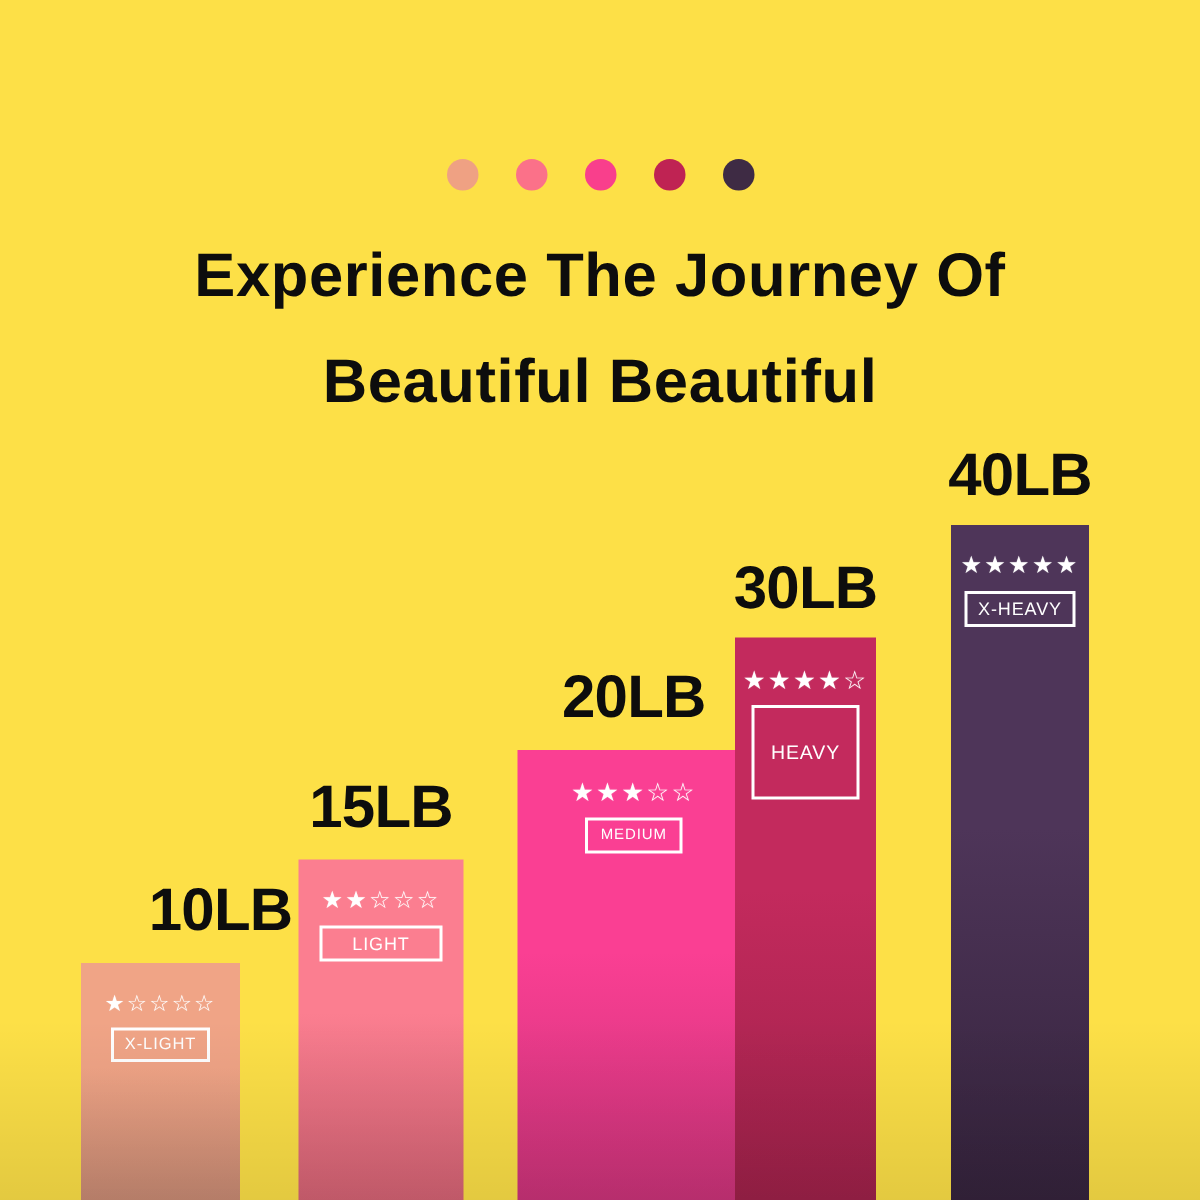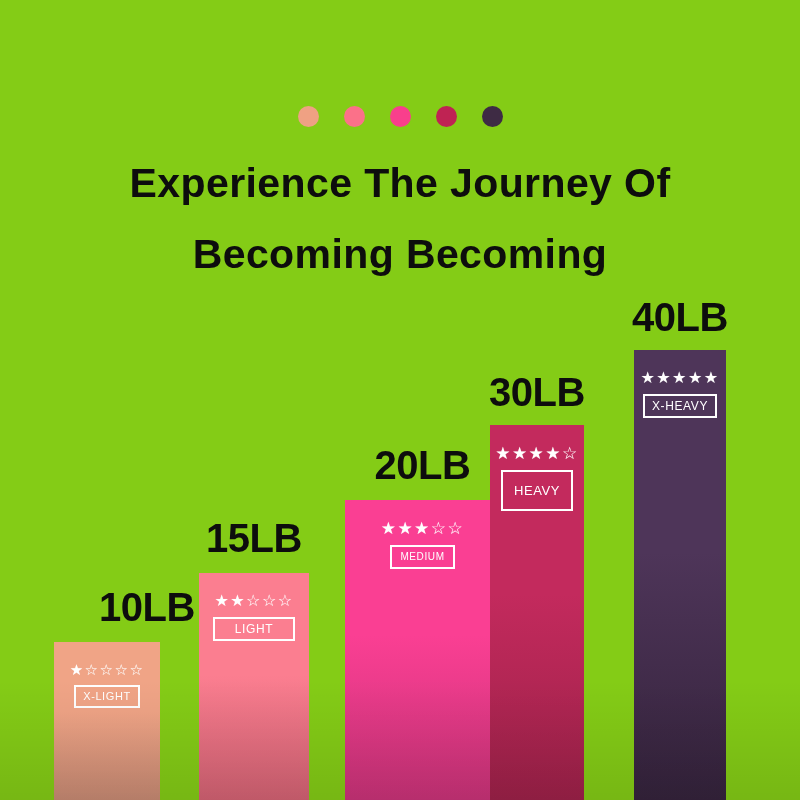--- a/index.html
+++ b/index.html
@@ -11,21 +11,21 @@
     height: 800px;
     background: #ffffff;
     font-family: "Liberation Sans", sans-serif;
     overflow: hidden;
   }
 
   #page {
     position: relative;
     width: 800px;
     height: 800px;
-    background: #84cc16;
+    background: #fde047;
     overflow: hidden;
   }
 
   
   #dot-row {
     position: absolute;
     top: 106px;
     left: 0;
     width: 800px;
     display: flex;
@@ -112,21 +112,21 @@
   }
 
   
   .s-1 .stars { font-size: 15px; }
   .s-1 .level-box { font-size: 11px; padding: 4px 7px; letter-spacing: 0.6px; }
   .s-2 .stars { font-size: 16px; }
   .s-2 .level-box { font-size: 12px; padding: 4px 20px; letter-spacing: 0.6px; }
   .s-3 .stars { font-size: 17px; }
   .s-3 .level-box { font-size: 10px; padding: 5px 8px; letter-spacing: 0.6px; }
   .s-4 .stars { font-size: 17px; }
-  .s-4 .level-box { font-size: 13px; padding: 12px 11px; letter-spacing: 0.6px; }
+  .s-4 .level-box { font-size: 13px; padding: 23px 11px; letter-spacing: 0.6px; }
   .s-5 .stars { font-size: 16px; }
   .s-5 .level-box { font-size: 12px; padding: 4px 7px; letter-spacing: 0.6px; }
 
   
   #floor-shade {
     position: absolute;
     left: 0;
     bottom: 0;
     width: 800px;
     height: 120px;
@@ -142,21 +142,21 @@
   <div id="dot-row">
       <span class="dot" style="background: rgb(239, 161, 131);"></span>
       <span class="dot" style="background: rgb(251, 113, 137);"></span>
       <span class="dot" style="background: rgb(249, 63, 140);"></span>
       <span class="dot" style="background: rgb(191, 35, 83);"></span>
       <span class="dot" style="background: rgb(62, 43, 68);"></span>
     </div>
 
   <div id="heading">
     <span class="hline">Experience The Journey Of</span>
-    <span class="hline">Becoming Becoming</span>
+    <span class="hline">Beautiful Beautiful</span>
   </div>
 
   <div id="chart">
       <div class="bar-group s-1" style="left: 54px; width: 106px; height: 158px;">
         <div class="bar-weight" style="top: -57px; margin-left: 40px;">10LB</div>
         <div class="bar" style="height: 158px; background: linear-gradient(rgb(240, 164, 134) 0%, rgb(240, 164, 134) 45%, rgb(201, 139, 116) 100%);">
           <div class="bar-inner">
             <div class="stars">★☆☆☆☆</div>
             <div class="level-box">X-LIGHT</div>
           </div>

